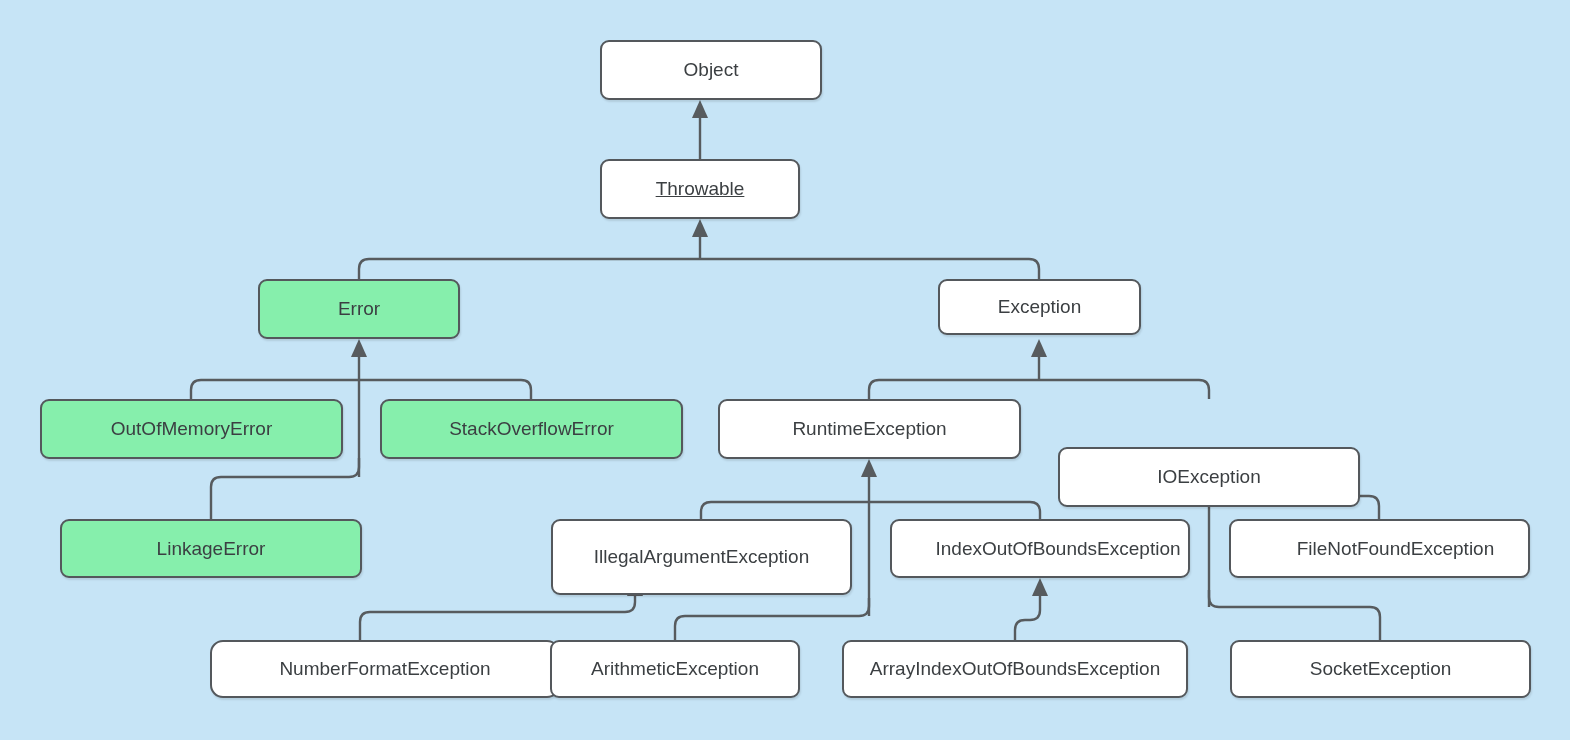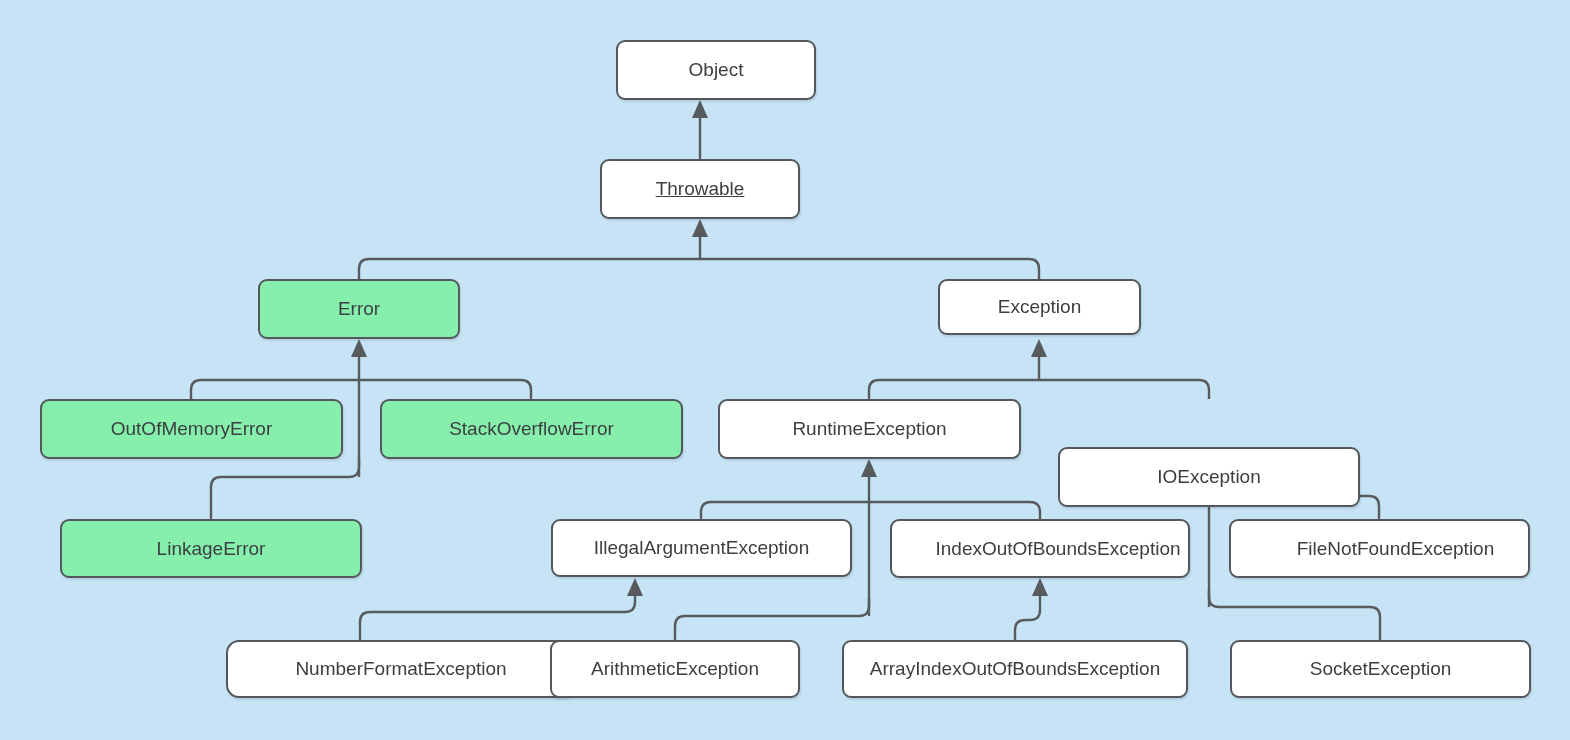--- a/index.html
+++ b/index.html
@@ -17,33 +17,33 @@
   .node{
     position:absolute;z-index:2;box-sizing:border-box;
     background:#ffffff;border:2.6px solid #54585c;border-radius:9px;
     display:flex;align-items:center;justify-content:center;
     font-size:19px;color:#3b3f42;text-align:center;
     box-shadow:1px 2px 2px rgba(0,0,0,0.10);
     white-space:nowrap;
   }
   .node.hl{background:#86efac;}
   
-  .n-object        {left:616px; top:40px;  width:200px; height:60px;}
+  .n-object        {left:600px; top:40px;  width:222px; height:60px;}
   .n-throwable     {left:600px; top:159px; width:200px; height:60px;text-decoration:underline;}
   .n-error         {left:258px; top:279px; width:202px; height:60px;}
   .n-exception     {left:938px; top:279px; width:203px; height:56px;}
   .n-oom           {left:40px;  top:399px; width:303px; height:60px;}
   .n-sof           {left:380px; top:399px; width:303px; height:60px;}
   .n-runtime       {left:718px; top:399px; width:303px; height:60px;}
   .n-ioex          {left:1058px;top:399px; width:302px; height:60px;margin-top:48px;}
   .n-linkage       {left:60px;  top:519px; width:302px; height:59px;}
-  .n-illegalarg    {left:551px; top:519px; width:301px; height:58px;}
+  .n-illegalarg    {left:551px; top:519px; width:301px; height:76px;}
   .n-indexoob      {left:890px; top:519px; width:300px; height:59px;padding-left:36px;}
   .n-filenotfound  {left:1229px;top:519px; width:301px; height:59px;padding-left:32px;}
-  .n-numberformat  {left:226px; top:640px; width:350px; height:58px;border-radius:13px;}
+  .n-numberformat  {left:210px; top:640px; width:350px; height:58px;border-radius:13px;}
   .n-arithmetic    {left:550px; top:640px; width:250px; height:58px;}
   .n-arrayindexoob {left:842px; top:640px; width:346px; height:58px;}
   .n-socket        {left:1230px;top:640px; width:301px; height:58px;align-items:center;}
 </style>
 </head>
 <body>
 
 <div class="canvas">
 
   <svg class="edge-layer" width="1570" height="740" viewBox="0 0 1570 740">

